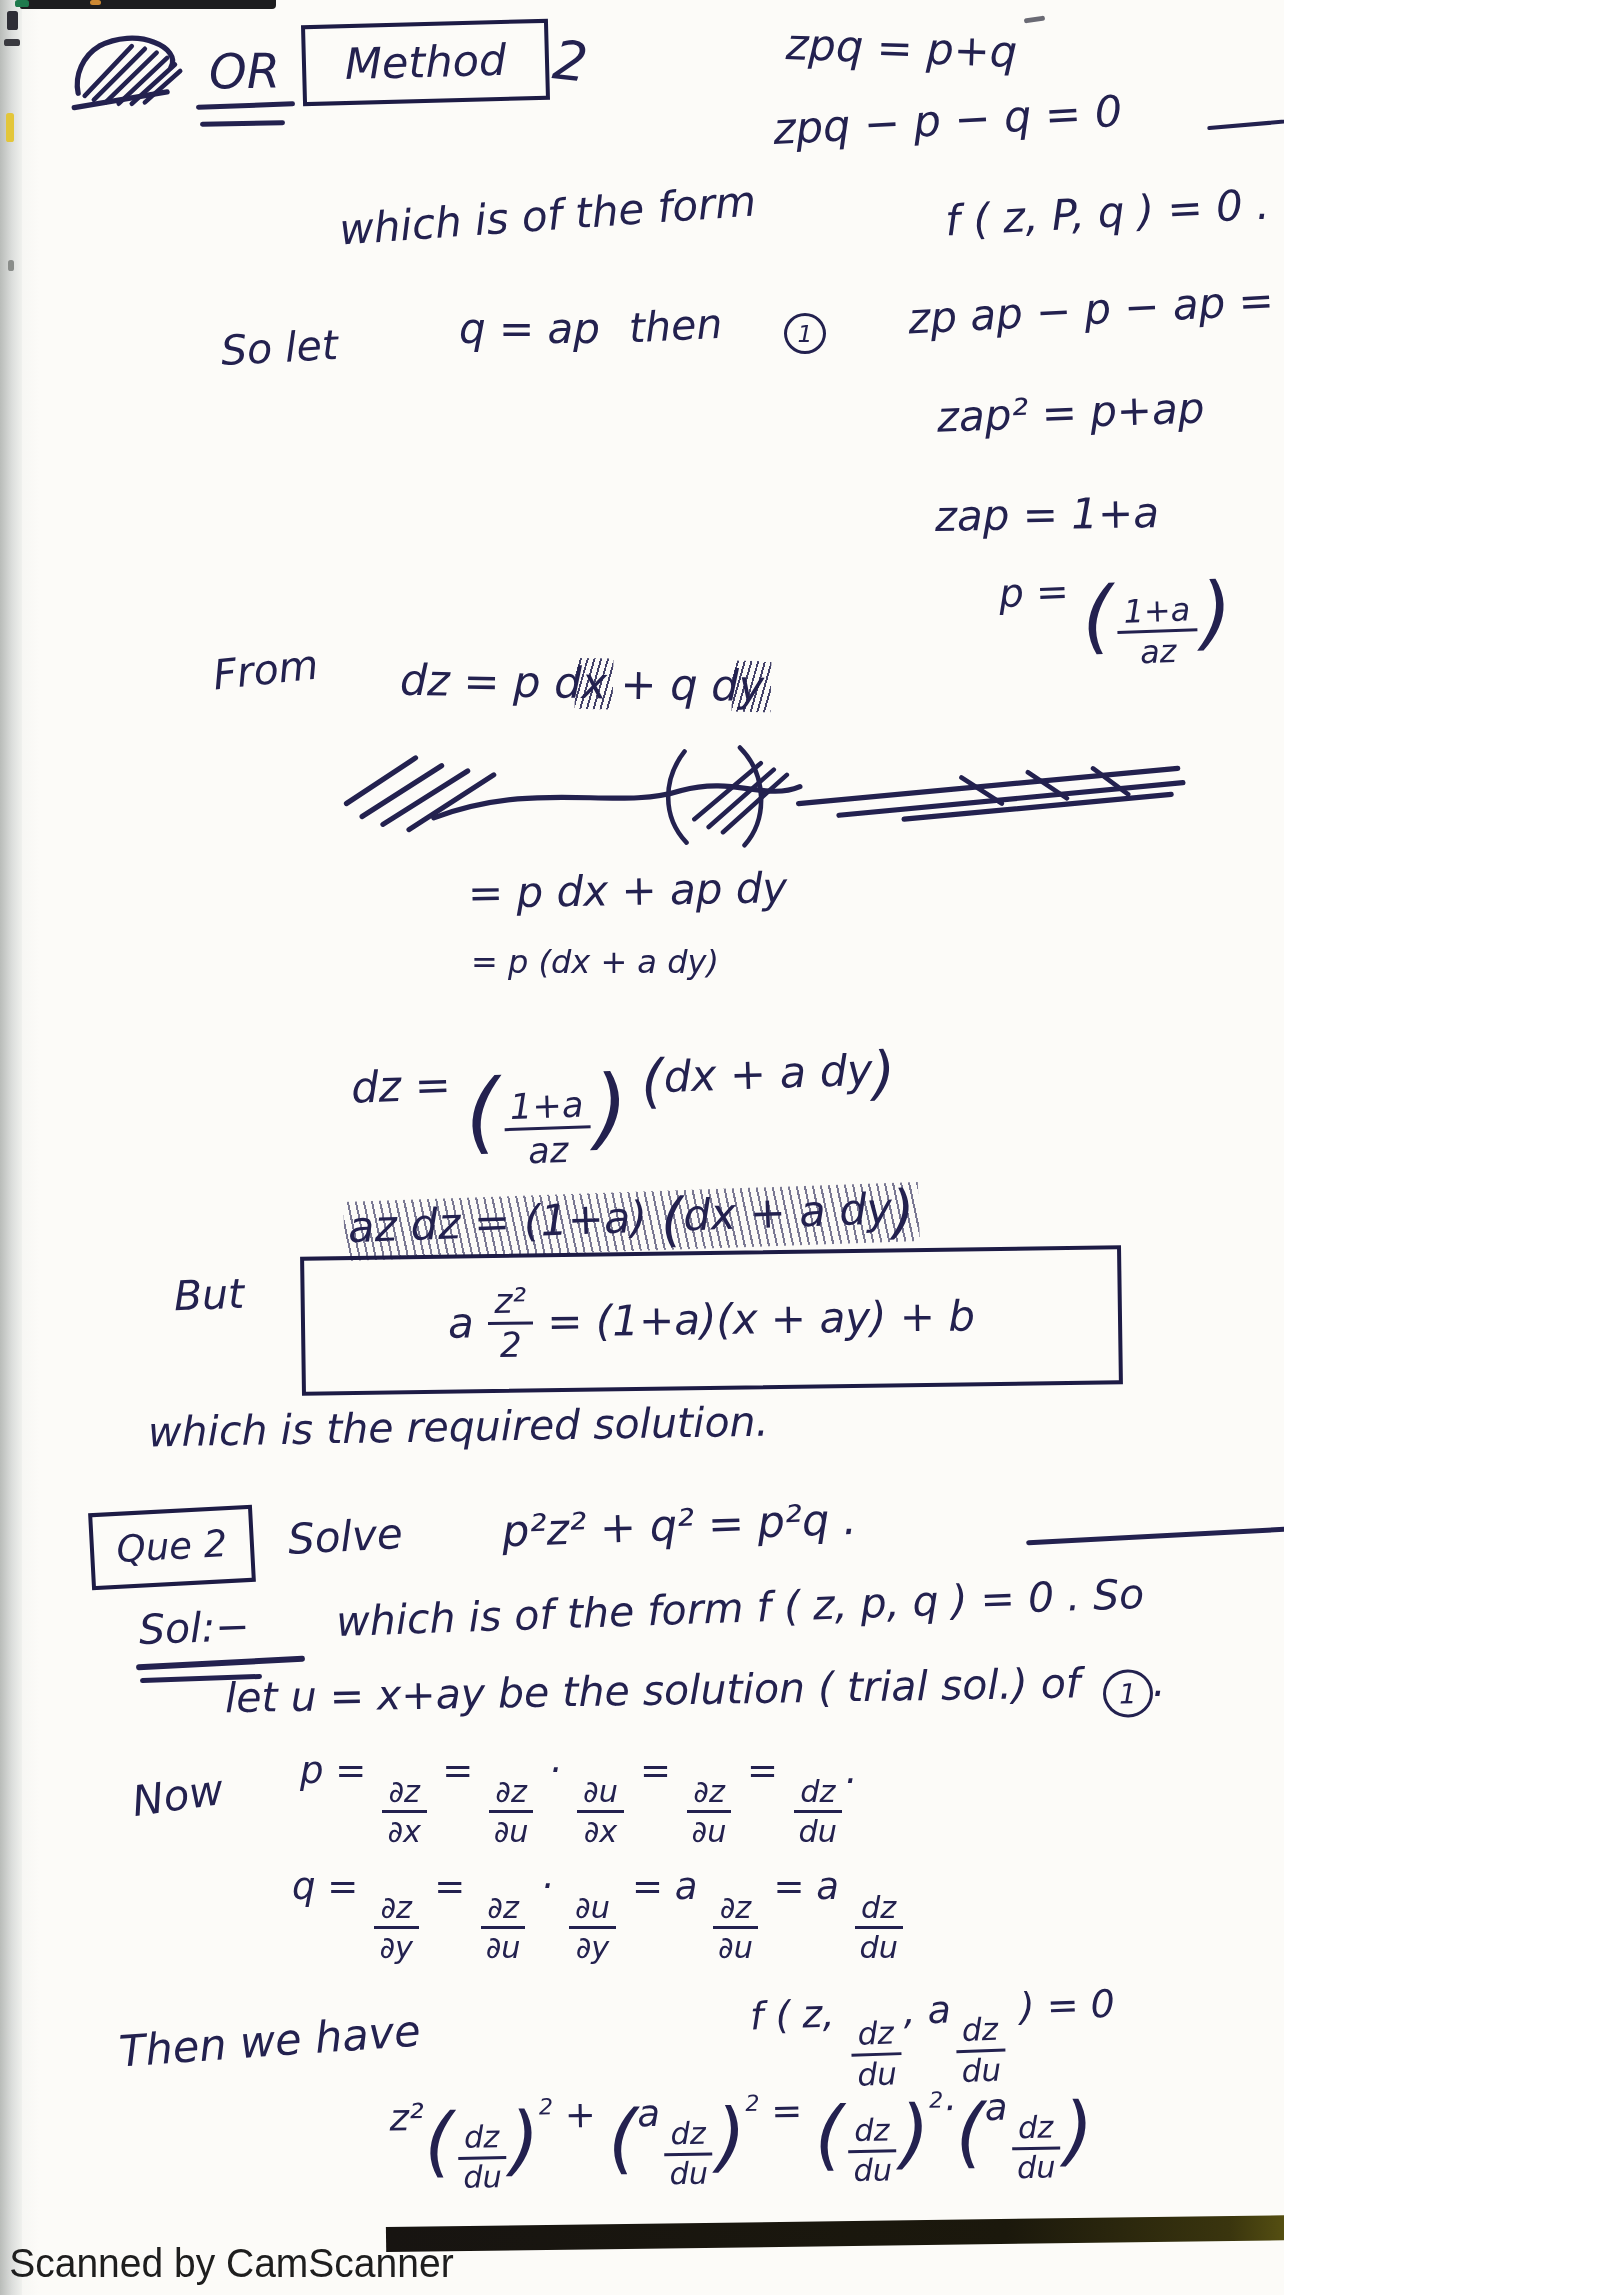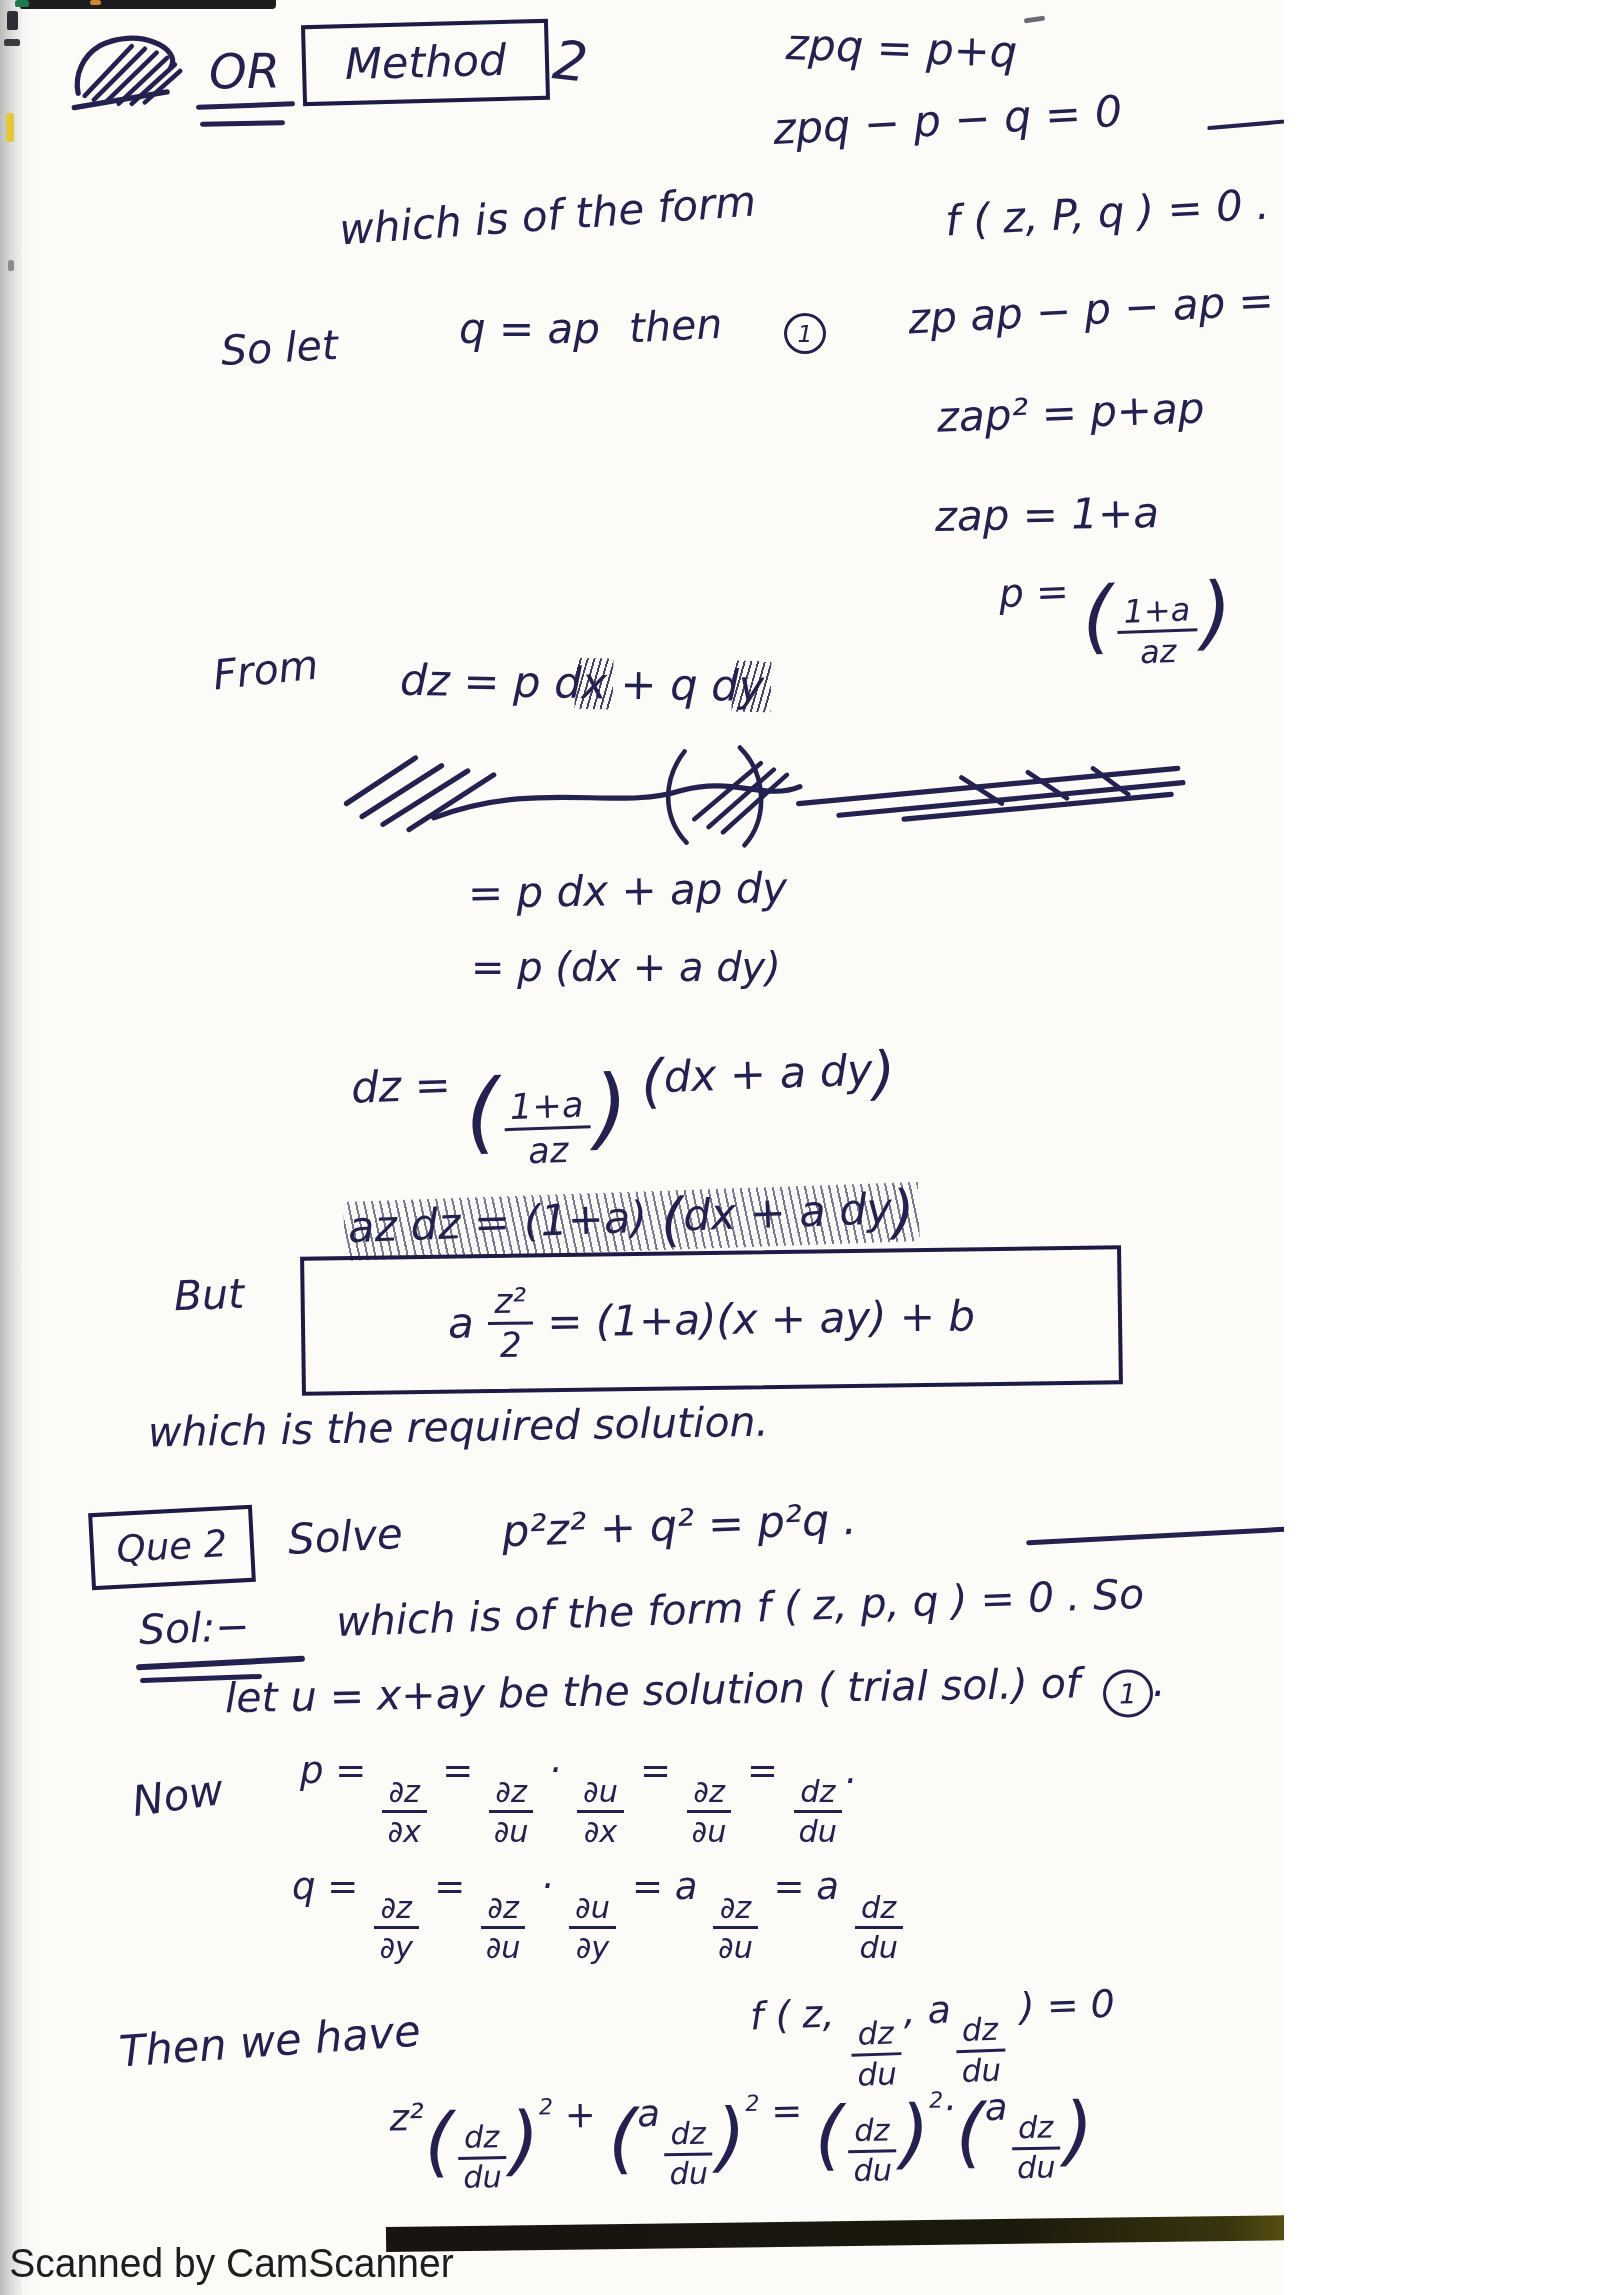--- a/index.html
+++ b/index.html
@@ -108,21 +108,21 @@
   <svg class="scrib" style="left:341px;top:741px;" width="850" height="114" viewBox="0 0 1300 175">
     <path d="M6,96 L112,26 M30,116 L152,38 M62,128 L192,46 M102,136 L232,52" stroke-width="8"></path>
     <path d="M140,118 C300,58 420,108 520,76 C600,54 650,92 702,70" stroke-width="8"></path>
     <path d="M525,16 C492,58 490,116 528,156 M610,10 C650,50 654,118 617,160" stroke-width="7"></path>
     <path d="M540,120 L642,34 M562,132 L662,44 M584,140 L682,52" stroke-width="7"></path>
     <path d="M700,96 L1282,42 M762,114 L1290,64 M862,120 L1272,82" stroke-width="8"></path>
     <path d="M950,56 L1012,96 M1052,48 L1112,88 M1152,42 L1206,82" stroke-width="7"></path>
   </svg>
 
   <div class="hw" style="left:468px;top:869px;font-size:42px;transform:rotate(-1deg);">= p dx + ap dy</div>
-  <div class="hw" style="left:471px;top:946px;font-size:40px;">= p (dx + a dy)</div>
+  <div class="hw" style="left:471px;top:946px;font-size:32px;">= p (dx + a dy)</div>
 
   <div class="hw" style="left:352px;top:1052px;font-size:43px;transform:rotate(-2deg);">
     <span>dz =</span>
     <span class="bp-lg">(</span><span class="frac">
         <span class="num">1+a</span>
         <span class="den">az</span>
       </span><span class="bp-lg">)</span>
     <span class="bp">(</span><span>dx + a dy</span><span class="bp">)</span>
   </div>
 

